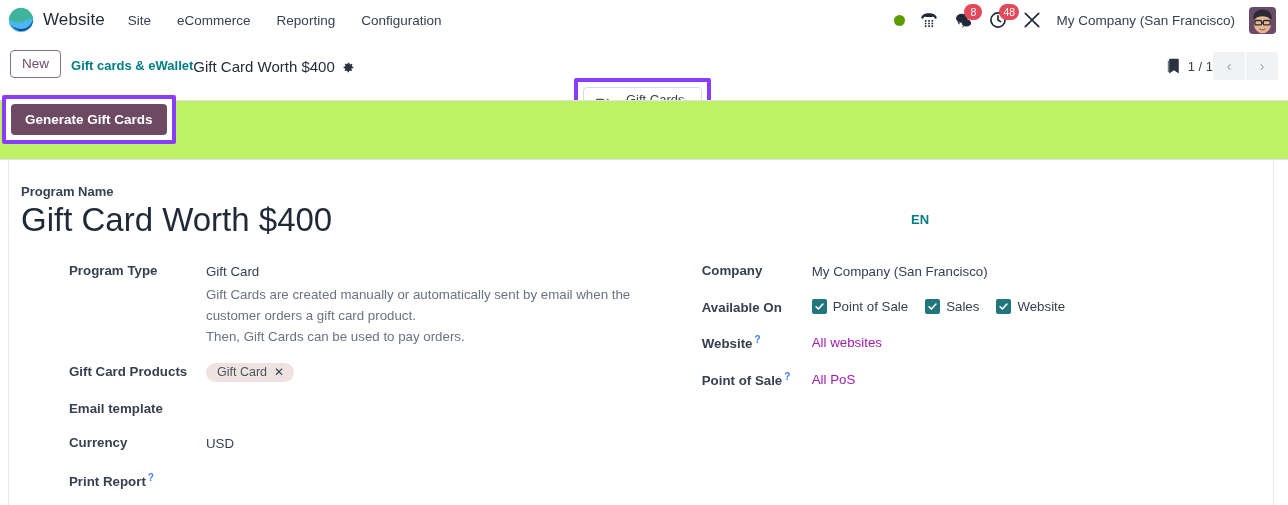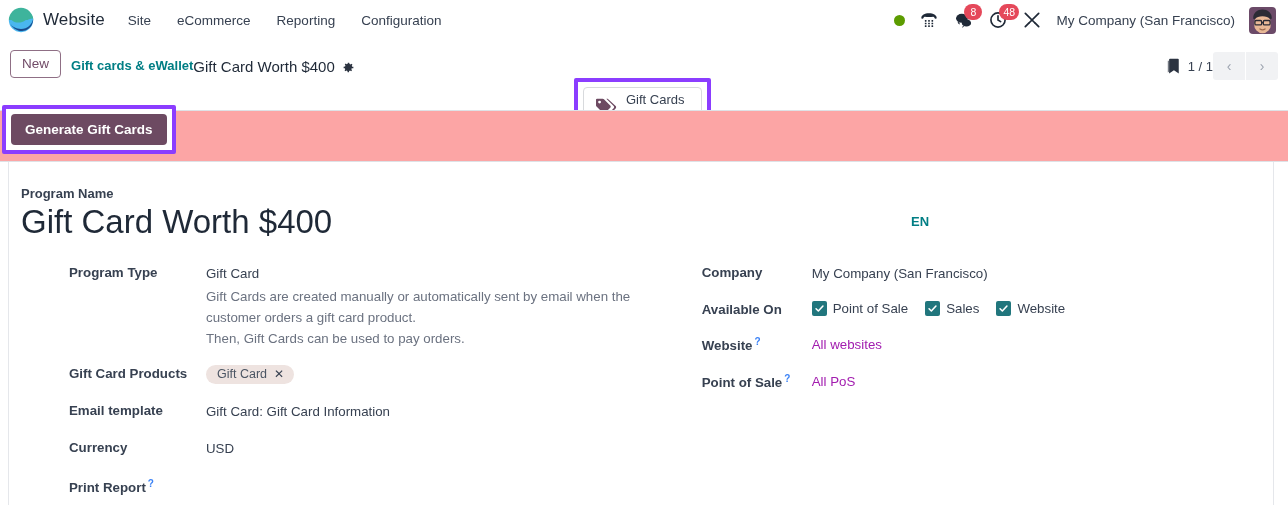--- a/index.html
+++ b/index.html
@@ -167,26 +167,26 @@
     cursor: pointer;
     display: flex; align-items: center; justify-content: center;
   }
   .pager-btn:first-of-type { border-radius: 3px 0 0 3px; }
   .pager-btn:last-of-type { border-radius: 0 3px 3px 0; }
   .pager-group { display: flex; gap: 1px; }
   .save-icon { cursor: pointer; display: flex; align-items: center; margin-right: 4px; }
 
   
   .action-bar {
-    background: #fca5a5;
+    background: #bef264;
     border-top: 1px solid #dee2e6;
     border-bottom: 1px solid #dee2e6;
-    height: 52px;
+    height: 60px;
     position: relative;
-    margin-top: 12px;
+    margin-top: 2px;
   }
   .gen-highlight {
     position: absolute;
     left: 2px; top: -6px;
     border: 4px solid #8b3dff;
     background: #fff;
     padding: 5px;
     border-radius: 2px;
   }
   .btn-generate {
@@ -469,21 +469,20 @@
         <div class="field-row" style="margin-top:16px;">
           <div class="field-label">Gift Card Products</div>
           <div class="tag-chip">
             <span>Gift Card</span>
             <span class="tag-x">✕</span>
           </div>
         </div>
 
         <div class="field-row" style="margin-top:18px;">
           <div class="field-label">Email template</div>
-          <div class="field-value">Gift Card: Gift Card Information</div>
         </div>
 
         <div class="field-row" style="margin-top:18px;">
           <div class="field-label">Currency</div>
           <div class="field-value">USD</div>
         </div>
 
         <div class="field-row" style="margin-top:18px;">
           <div class="field-label">
             <span>Print Report</span><span class="help-q">?</span>

